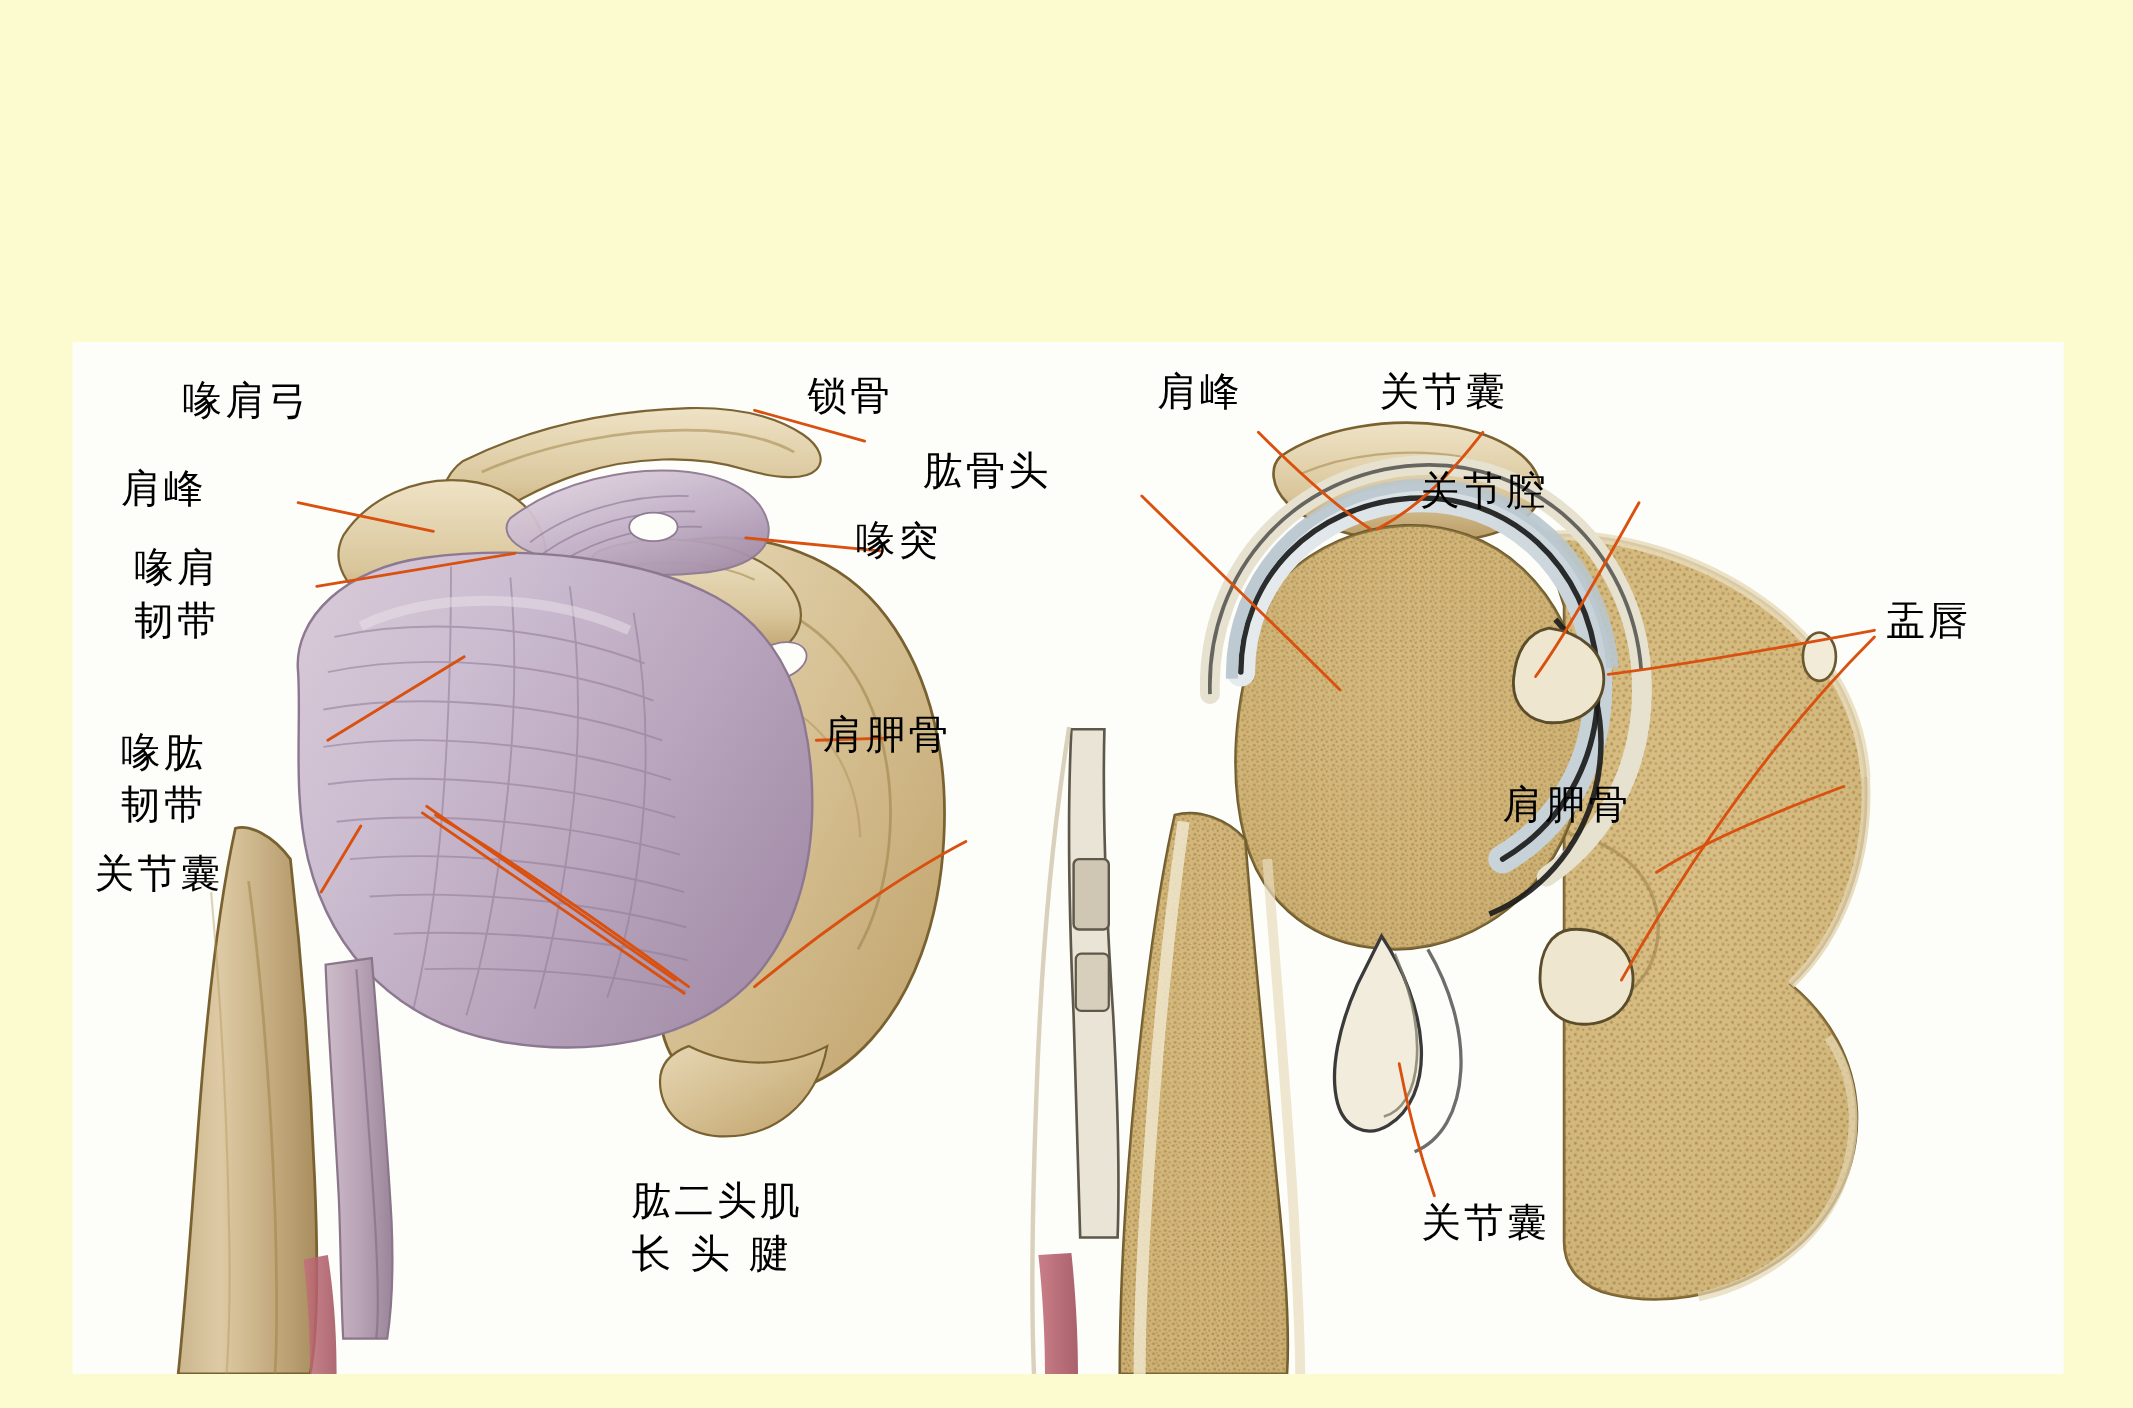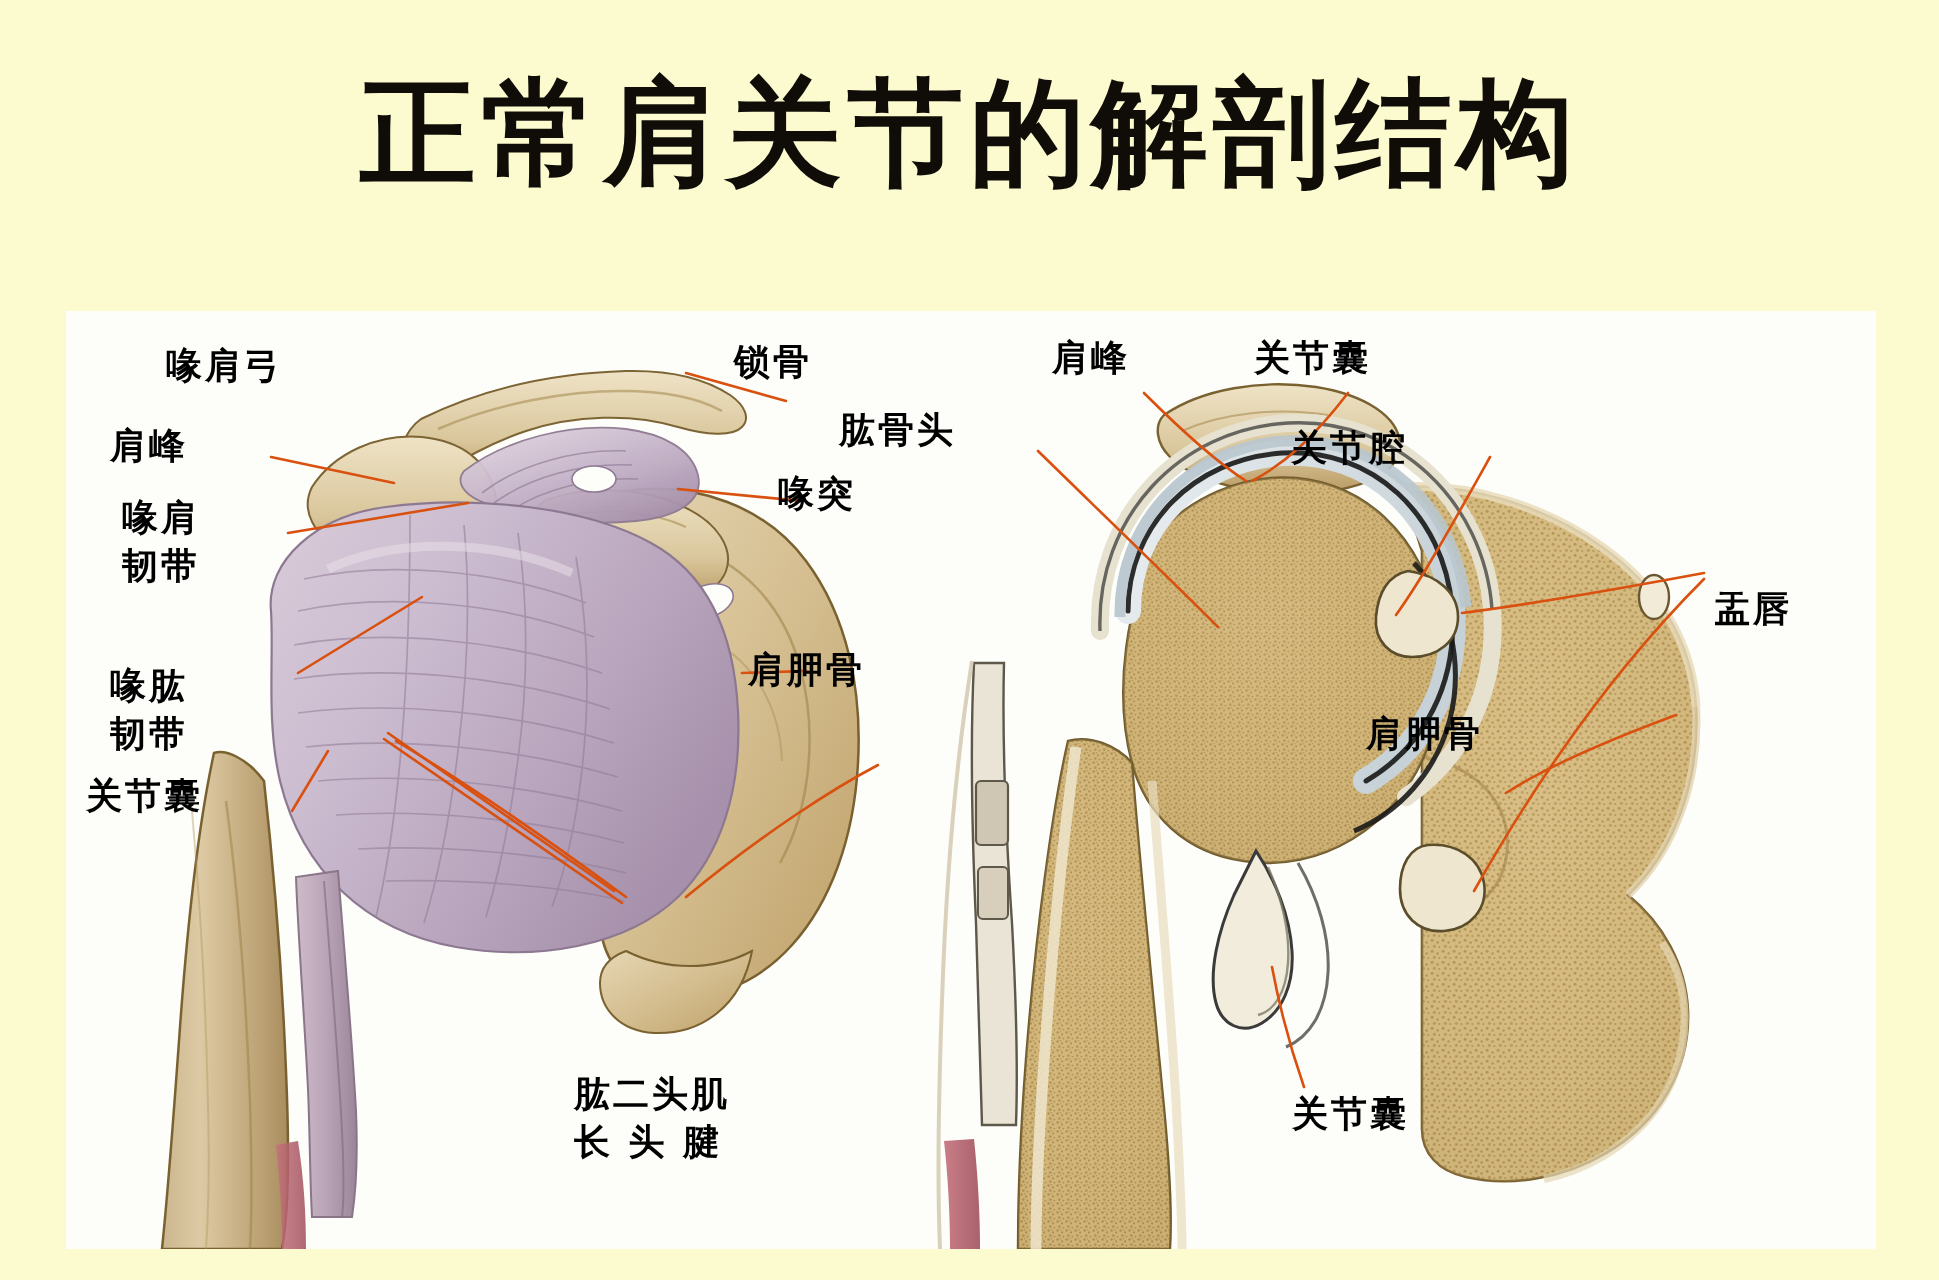--- a/index.html
+++ b/index.html
@@ -50,35 +50,34 @@
     top: 0;
     width: 1810px;
     height: 938px;
     display: block;
   }
   
   .lbl {
     position: absolute;
     color: #000000;
     font-family: "DejaVu Serif", "Liberation Serif", serif;
-    font-weight: 700;
+    font-weight: 400;
     font-size: 36px;
     line-height: 44px;
     letter-spacing: 3px;
     white-space: pre;
   }
   .lbl.two-line { line-height: 48px; }
   .lbl.center-align { text-align: left; }
 </style>
 </head>
 <body>
 
 <div id="stage">
 
-  <div id="title">正常肩关节的解剖结构</div>
 
   <div id="plate">
 
     <svg id="plate-svg" viewBox="0 0 1810 938" preserveAspectRatio="none">
       <defs>
         <linearGradient id="boneTan" x1="0" y1="0" x2="1" y2="1">
           <stop offset="0%" stop-color="#e6d7b4"></stop>
           <stop offset="45%" stop-color="#d6c093"></stop>
           <stop offset="100%" stop-color="#bfa169"></stop>
         </linearGradient>
@@ -354,20 +353,20 @@
 长 头 腱</div>
 
     <div class="lbl" style="left:986px; top:24px;">肩峰</div>
 
     <div class="lbl" style="left:773px; top:96px;">肱骨头</div>
 
     <div class="lbl" style="left:1188px; top:24px;">关节囊</div>
 
     <div class="lbl" style="left:1225px; top:114px;">关节腔</div>
 
-    <div class="lbl" style="left:1648px; top:232px;margin-top:43px;">盂唇</div>
+    <div class="lbl" style="left:1648px; top:232px;">盂唇</div>
 
     <div class="lbl" style="left:1300px; top:400px;">肩胛骨</div>
 
     <div class="lbl" style="left:1226px; top:780px;">关节囊</div>
 
   </div>
 </div>
 
 </body></html>

